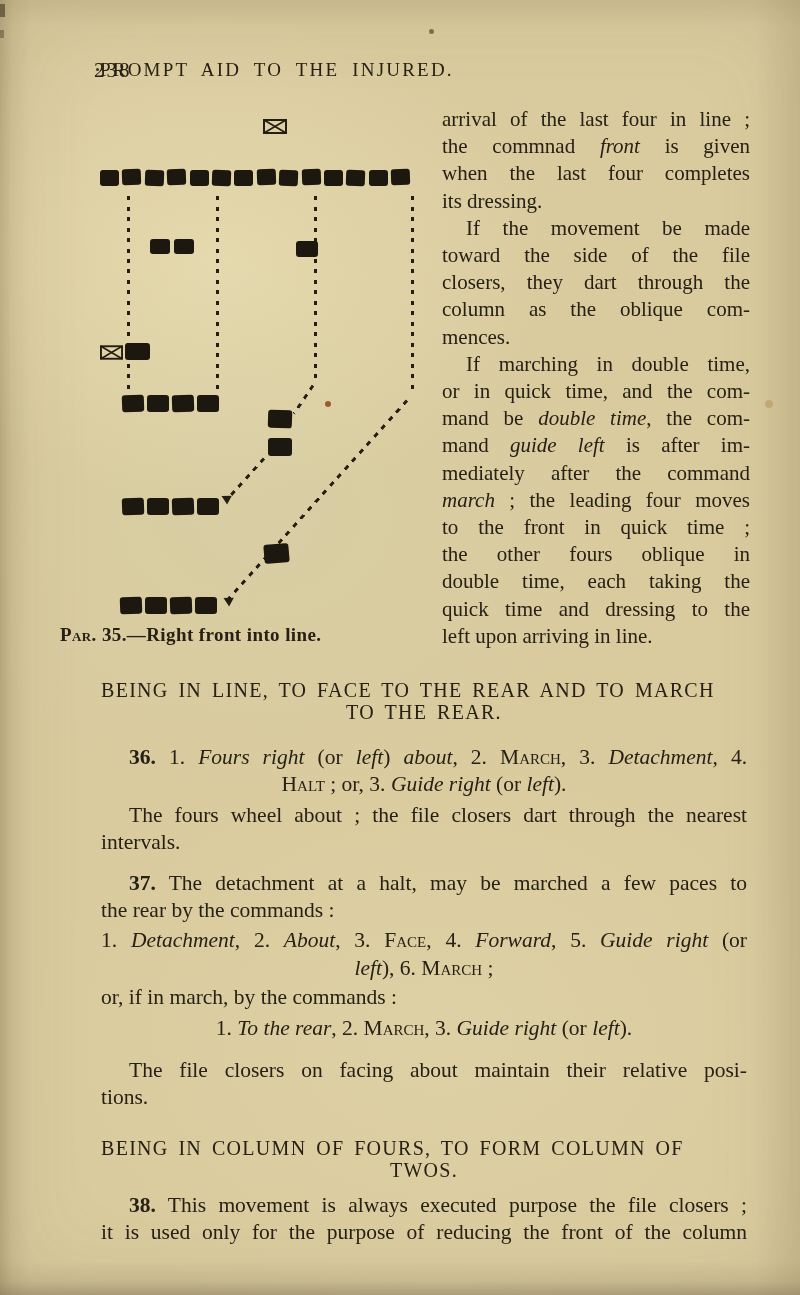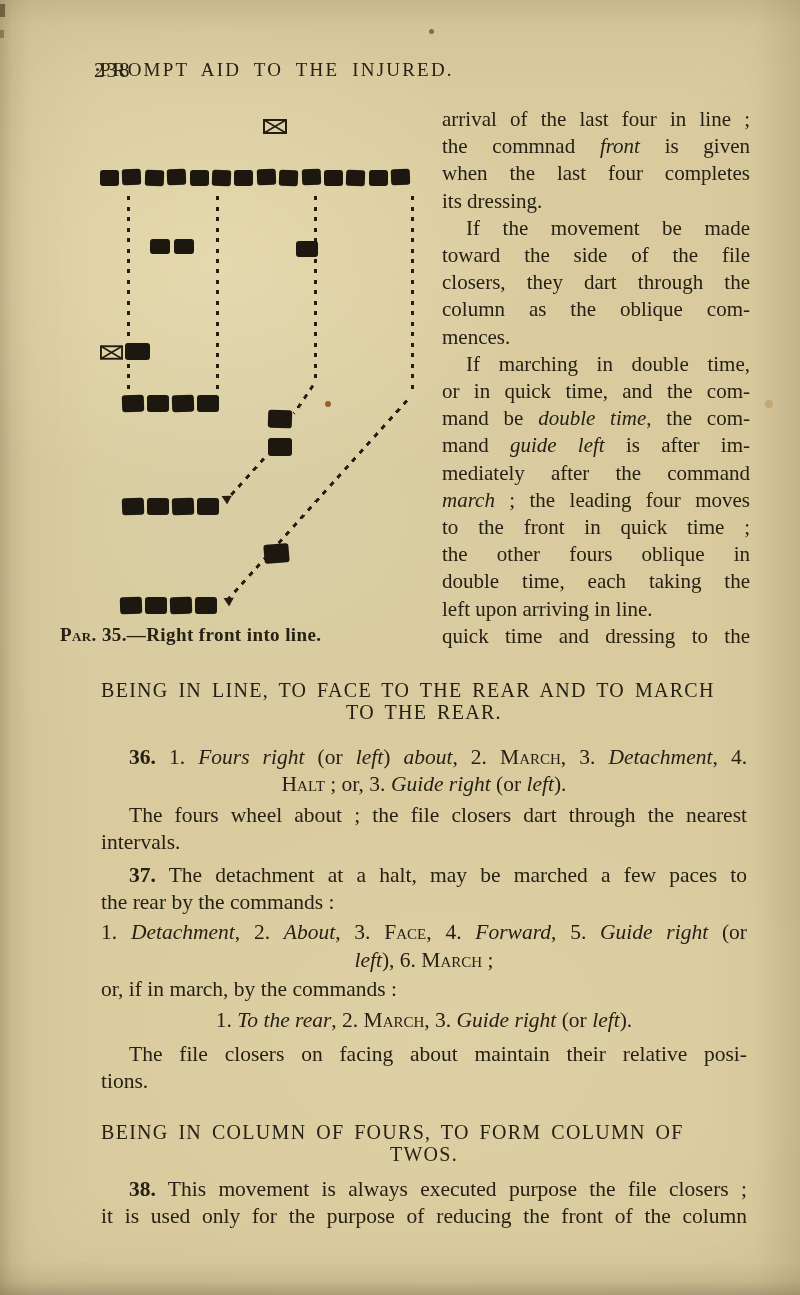--- a/index.html
+++ b/index.html
@@ -159,37 +159,37 @@
     <div class="ln end"><span>mences.</span></div>
     <div class="ln ind"><span>If marching in double time,</span></div>
     <div class="ln"><span>or in quick time, and the com-</span></div>
     <div class="ln"><span>mand be </span><span class="i">double time</span><span>, the com-</span></div>
     <div class="ln"><span>mand </span><span class="i">guide left</span><span> is after im-</span></div>
     <div class="ln"><span>mediately after the command</span></div>
     <div class="ln"><span class="i">march</span><span> ; the leading four moves</span></div>
     <div class="ln"><span>to the front in quick time ;</span></div>
     <div class="ln"><span>the other fours oblique in</span></div>
     <div class="ln"><span>double time, each taking the</span></div>
+    <div class="ln"><span>quick time and dressing to the</span></div>
     <div class="ln end"><span>left upon arriving in line.</span></div>
-    <div class="ln"><span>quick time and dressing to the</span></div>
   </div>
 
   <div id="section">
     <div class="hd"><span>BEING IN LINE, TO FACE TO THE REAR AND TO MARCH TO THE REAR.</span></div>
     <div class="ln ind" style="margin-top:21px"><span class="b">36.</span><span> 1. </span><span class="i">Fours right</span><span> (or </span><span class="i">left</span><span>) </span><span class="i">about</span><span>, 2. </span><span class="sc">March</span><span>, 3. </span><span class="i">Detachment</span><span>, 4.</span></div>
     <div class="ln ctr"><span class="sc">Halt</span><span> ; or, 3. </span><span class="i">Guide right</span><span> (or </span><span class="i">left</span><span>).</span></div>
     <div class="ln ind" style="margin-top:3px"><span>The fours wheel about ; the file closers dart through the nearest</span></div>
     <div class="ln lft"><span>intervals.</span></div>
-    <div class="ln ind" style="margin-top:5px"><span class="b">37.</span><span> The detachment at a halt, may be marched a few paces to</span></div>
+    <div class="ln ind" style="margin-top:13px"><span class="b">37.</span><span> The detachment at a halt, may be marched a few paces to</span></div>
     <div class="ln lft"><span>the rear by the commands :</span></div>
     <div class="ln" style="margin-top:3px"><span>1. </span><span class="i">Detachment</span><span>, 2. </span><span class="i">About</span><span>, 3. </span><span class="sc">Face</span><span>, 4. </span><span class="i">Forward</span><span>, 5. </span><span class="i">Guide right</span><span> (or</span></div>
     <div class="ln ctr"><span class="i">left</span><span>), 6. </span><span class="sc">March</span><span> ;</span></div>
     <div class="ln lft" style="margin-top:2px"><span>or, if in march, by the commands :</span></div>
     <div class="ln ctr" style="margin-top:3px"><span>1. </span><span class="i">To the rear</span><span>, 2. </span><span class="sc">March</span><span>, 3. </span><span class="i">Guide right</span><span> (or </span><span class="i">left</span><span>).</span></div>
-    <div class="ln ind" style="margin-top:7px"><span>The file closers on facing about maintain their relative posi-</span></div>
+    <div class="ln ind" style="margin-top:15px"><span>The file closers on facing about maintain their relative posi-</span></div>
     <div class="ln lft"><span>tions.</span></div>
     <div class="hd" style="margin-top:25px"><span>BEING IN COLUMN OF FOURS, TO FORM COLUMN OF TWOS.</span></div>
     <div class="ln ind" style="margin-top:11px"><span class="b">38.</span><span> This movement is always executed purpose the file closers ;</span></div>
     <div class="ln"><span>it is used only for the purpose of reducing the front of the column</span></div>
   </div>
 
   <div class="speck" style="left:429px;top:29px;width:5px;height:5px;background:#8a6b3e"></div>
   <div class="speck" style="left:325px;top:401px;width:6px;height:6px;background:#9a5c2e"></div>
   <div class="speck" style="left:765px;top:400px;width:8px;height:8px;background:#bc9c6a;opacity:.7"></div>
   <div class="speck" style="left:96px;top:68px;width:3px;height:3px;background:#3a3226"></div>

